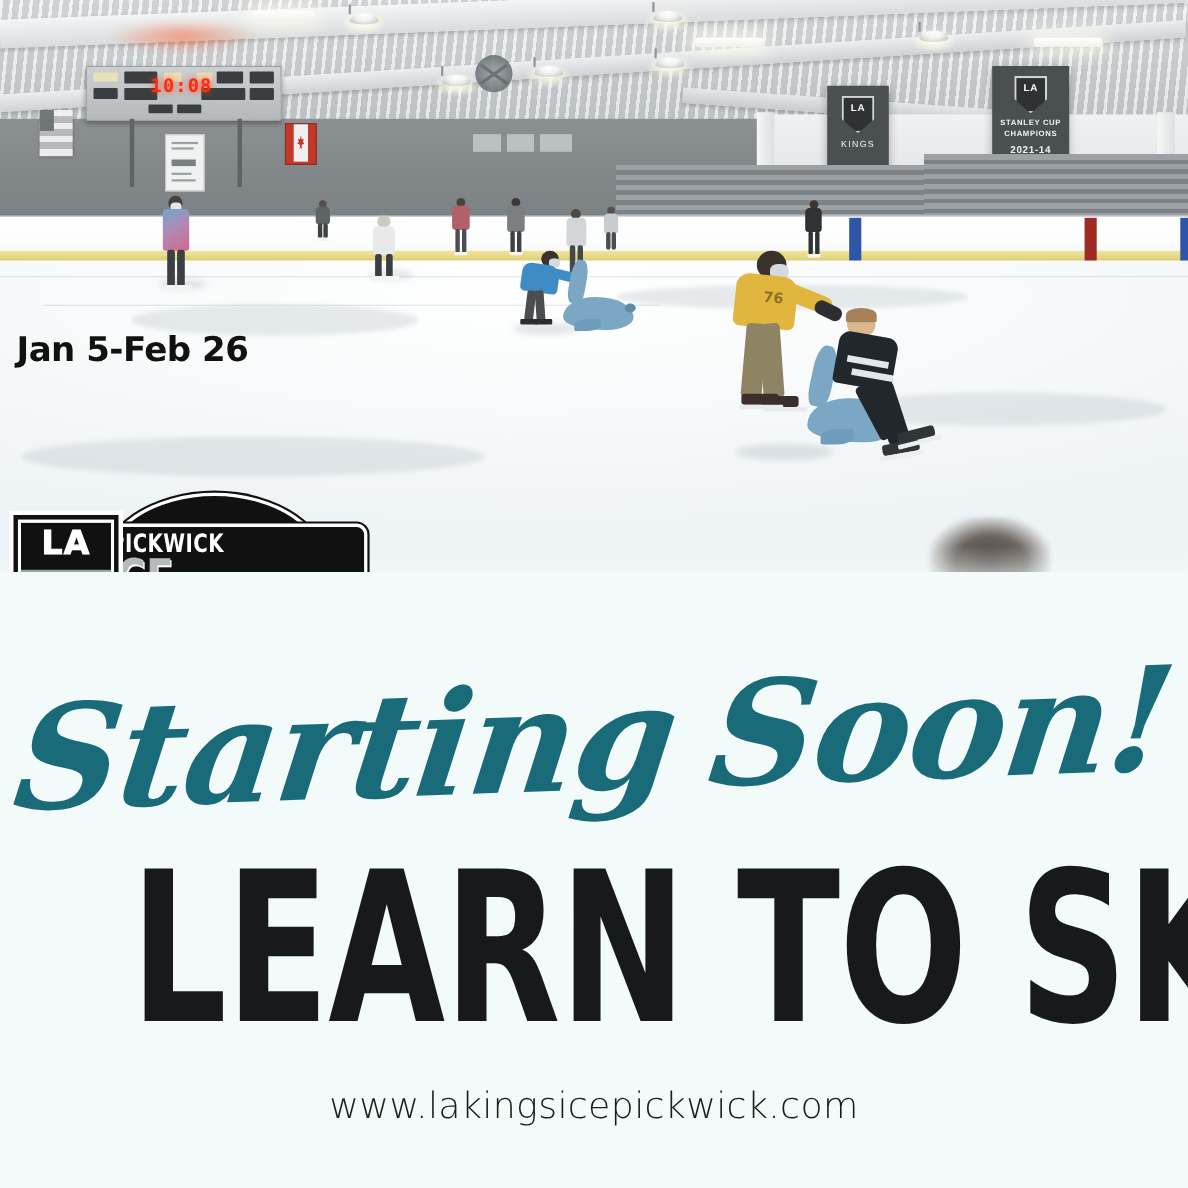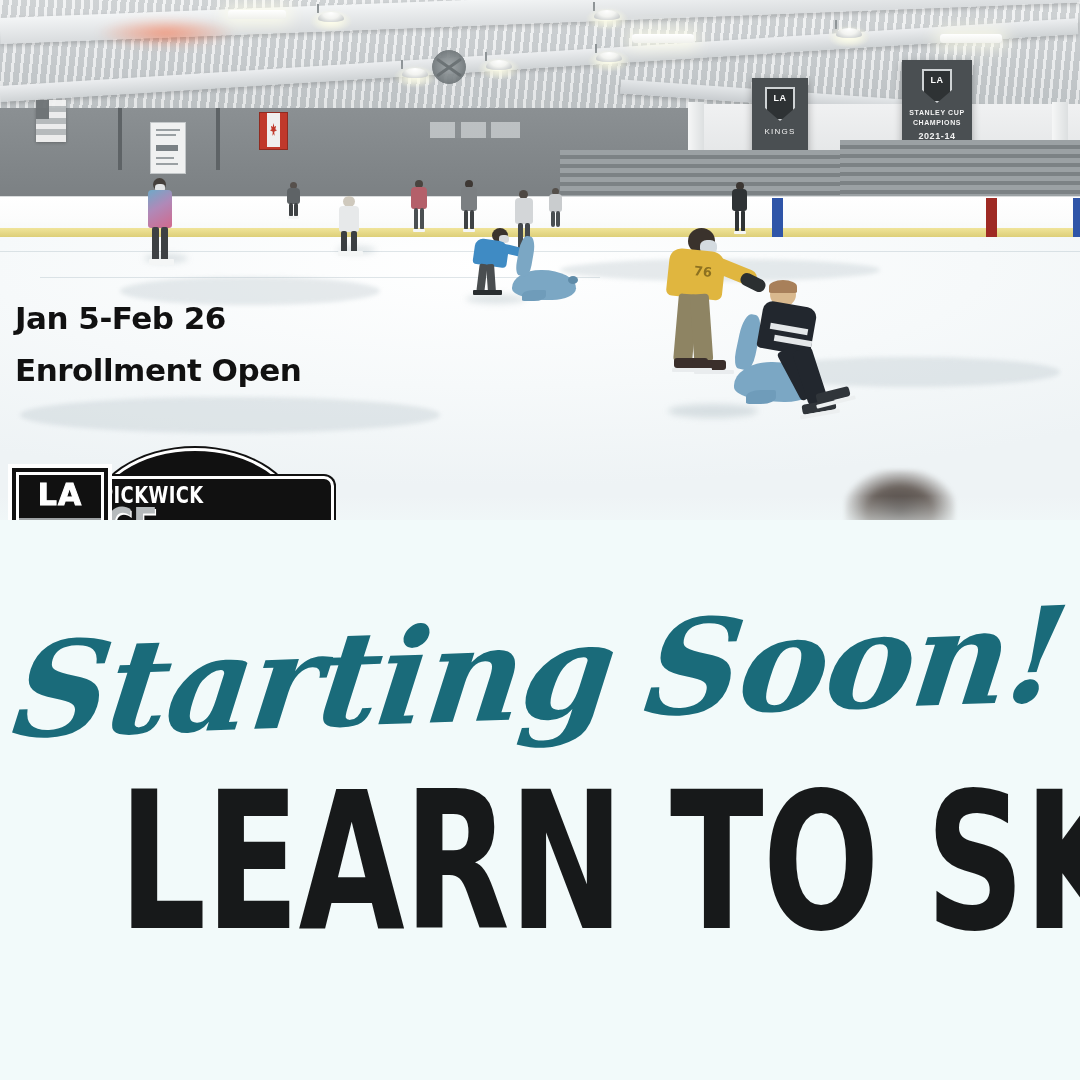--- a/index.html
+++ b/index.html
@@ -381,20 +381,36 @@
     <div class="stripLight" style="left:940px;top:34px;width:62px;"></div>
 
     <div class="fan" style="left:432px;top:50px;"></div>
 
     <div class="wall-left"></div>
     <div class="wall-right"></div>
     <div class="wall-col" style="left:688px;"></div>
     <div class="wall-col" style="left:1052px;"></div>
 
     <div class="sb-glow"></div>
+    <div class="scoreboard">
+      <div class="sb-lit" style="left:6px;top:5px;width:22px;height:8px;"></div>
+      <div class="sb-cell" style="left:34px;top:4px;width:30px;height:11px;"></div>
+      <div class="sb-lit" style="left:70px;top:5px;width:16px;height:8px;"></div>
+      <div class="sb-cell" style="left:6px;top:19px;width:22px;height:10px;"></div>
+      <div class="sb-cell" style="left:34px;top:19px;width:30px;height:11px;"></div>
+      <div class="sb-cell" style="left:56px;top:34px;width:22px;height:8px;"></div>
+      <div class="sb-cell" style="left:82px;top:34px;width:22px;height:8px;"></div>
+      <div class="sb-lit" style="left:100px;top:5px;width:14px;height:8px;"></div>
+      <div class="sb-cell" style="left:104px;top:19px;width:24px;height:11px;"></div>
+      <div class="sb-cell" style="left:118px;top:4px;width:24px;height:11px;"></div>
+      <div class="sb-cell" style="left:118px;top:19px;width:26px;height:11px;"></div>
+      <div class="sb-cell" style="left:148px;top:4px;width:22px;height:11px;"></div>
+      <div class="sb-cell" style="left:148px;top:19px;width:22px;height:11px;"></div>
+      <div class="sb-clock">10:08</div>
+    </div>
     <div class="sb-post" style="left:118px;"></div>
     <div class="sb-post" style="left:216px;"></div>
 
     <div class="usflag"></div>
     <div class="wallsign">
       <i style="top:6px;width:24px;"></i>
         <i style="top:11px;width:20px;"></i>
       <i style="top:22px;width:22px;background:#7a8185;height:6px;"></i>
       <i style="top:34px;width:18px;"></i>
         <i style="top:40px;width:22px;"></i>
@@ -564,21 +580,20 @@
       <div class="blade" style="left:60px;top:118px;width:40px;height:4px;background:#eceff0;transform:rotate(-14deg);"></div>
       <div class="blade" style="left:44px;top:130px;width:40px;height:4px;background:#eceff0;transform:rotate(-10deg);"></div>
     </div>
 
     <div class="blurhead"></div>
     <div class="photo-fade"></div>
   </div>
 
   <div id="date-block">
     <span class="l1">Jan 5-Feb 26</span>
-    <span class="l2">Enrollment Open</span>
   </div>
 
   <div id="logo">
     <div class="logo-ellipse"></div>
     <div class="logo-banner"></div>
     <div class="logo-pickwick">PICKWICK</div>
     <div class="logo-icecenter">ICE CENTER</div>
     <div class="logo-underbar"></div>
 
     <div class="logo-shield-wrap">
@@ -599,15 +614,16 @@
     </div>
   </div>
 
   <div id="panel">
     <div id="starting-soon">
       <span>Starting</span><span class="gapword">Soon!</span>
     </div>
 
     <div id="learn-to-skate">LEARN TO SKATE</div>
 
+    <div id="website">www.lakingsicepickwick.com</div>
   </div>
 
 </div>
 
 </body></html>

